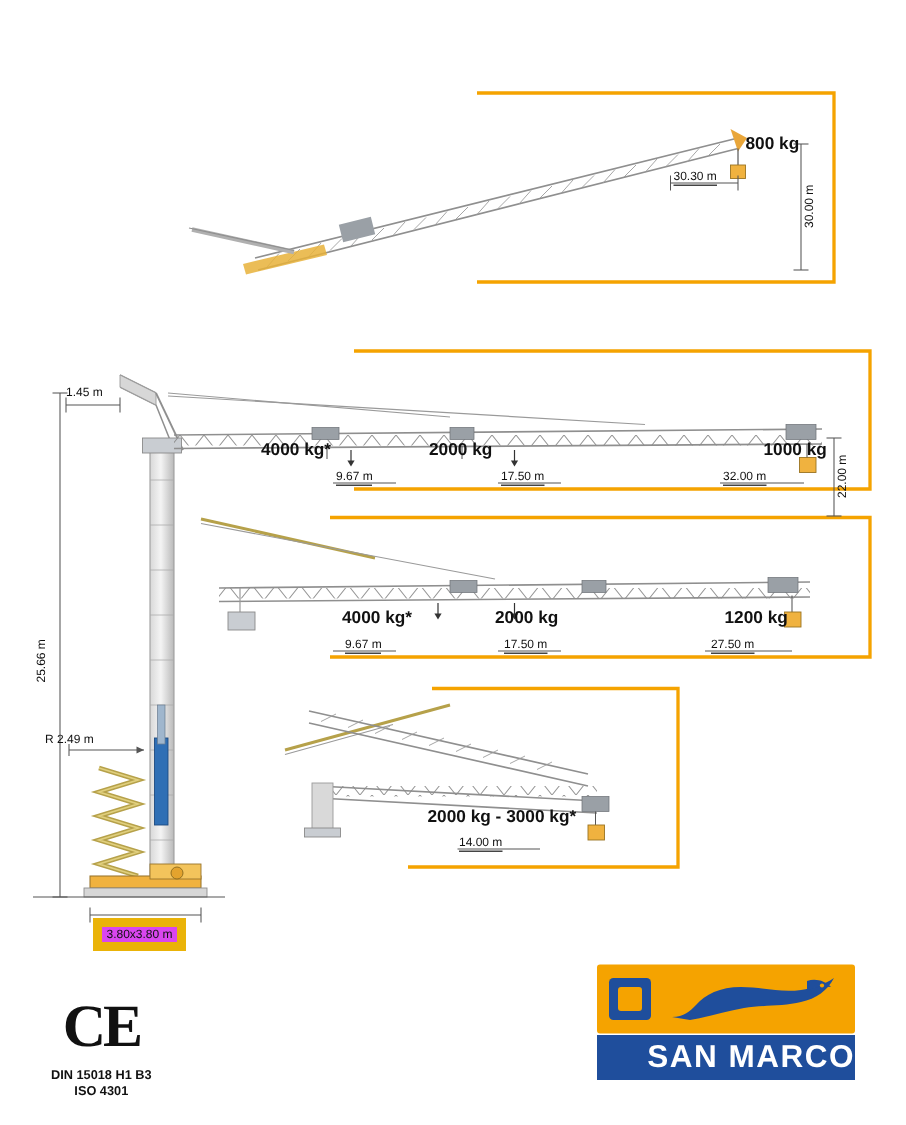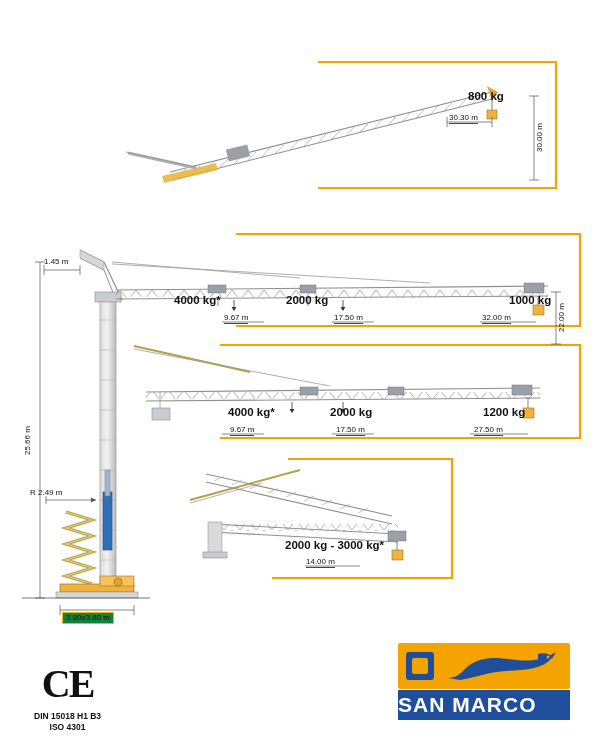--- a/index.html
+++ b/index.html
@@ -43,22 +43,22 @@
     color: #111;
     transform-origin: 0 0;
   }
   .dim {
     font-size: 8px;
     color: #111;
   }
   .boxed {
     font-size: 8px;
     color: #111;
-    border: 1px solid #eab308;
-    background: #15803d;
+    border: 6px solid #eab308;
+    background: #d946ef;
     padding: 1px 3px;
   }
   
   #ce-block {
     position: absolute;
     left: 34px; top: 660px;
     text-align: center;
   }
   #ce-mark {
     font-size: 40px;
@@ -105,21 +105,21 @@
     position: absolute;
     left: 44px; top: 5px;
     width: 120px; height: 36px;
   }
   #logo-name {
     background: #1f4e9c;
     color: #fff;
     font-size: 21px;
     font-weight: bold;
     letter-spacing: 1px;
-    text-align: left;
+    text-align: right;
     padding: 3px 0 3px 0;
     margin-top: 1px;
   }
   #logo-sub {
     background: #1f4e9c;
     color: #fff;
     font-size: 11.5px;
     font-weight: bold;
     letter-spacing: 4.5px;
     text-align: center;
@@ -388,21 +388,21 @@
       <rect x="388" y="531" width="18" height="10" fill="#9aa0a6" stroke="#6f7479" stroke-width="0.5"></rect>
       <line x1="397" y1="541" x2="397" y2="552" stroke="#555" stroke-width="0.7"></line>
       <rect x="392" y="550" width="11" height="10" fill="#f0b23f" stroke="#9a7322" stroke-width="0.6"></rect>
 
       <g stroke="#555" stroke-width="0.7">
         <line x1="305" y1="566" x2="360" y2="566"></line>
       </g>
     </g>
   </svg>
 
-  <div class="lbl cap-big" style="left:468px; top:91px;">800 kg</div>
+  <div class="lbl cap-big" style="left:497px; top:91px;">800 kg</div>
   <div class="lbl cap-small" style="left:449px; top:114px;">30.30 m</div>
   <div class="lbl dim-v" style="left:536px; top:152px; transform:rotate(-90deg);">30.00 m</div>
 
   <div class="lbl cap-big" style="left:174px; top:295px;">4000 kg*</div>
   <div class="lbl cap-small" style="left:224px; top:314px;">9.67 m</div>
   <div class="lbl cap-big" style="left:286px; top:295px;">2000 kg</div>
   <div class="lbl cap-small" style="left:334px; top:314px;">17.50 m</div>
   <div class="lbl cap-big" style="left:509px; top:295px;">1000 kg</div>
   <div class="lbl cap-small" style="left:482px; top:314px;">32.00 m</div>
   <div class="lbl dim-v" style="left:558px; top:332px; transform:rotate(-90deg);">22.00 m</div>

